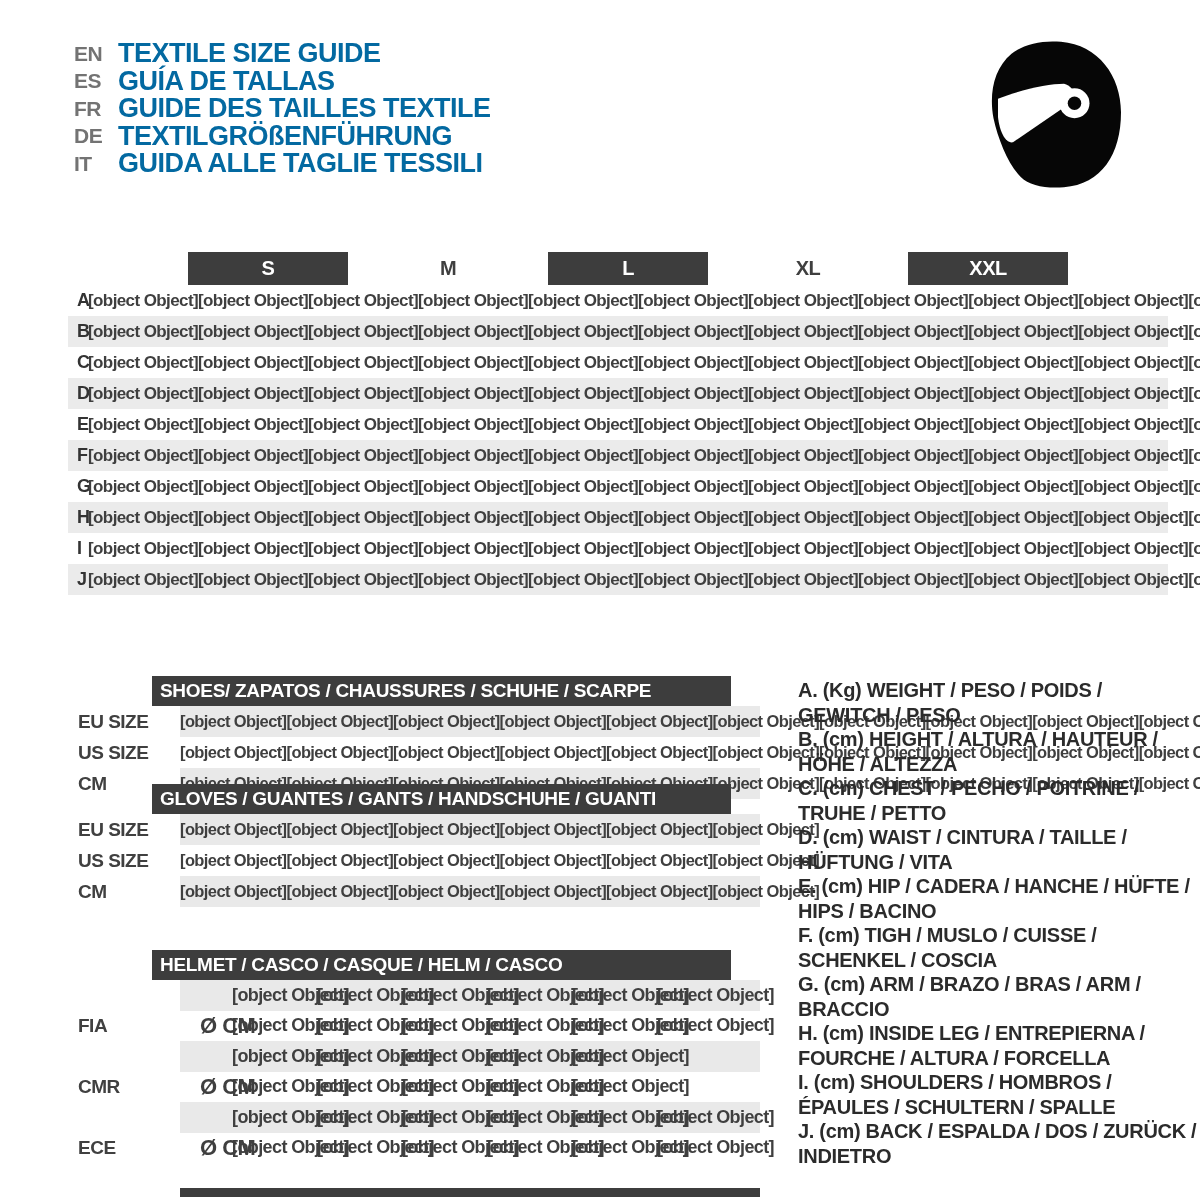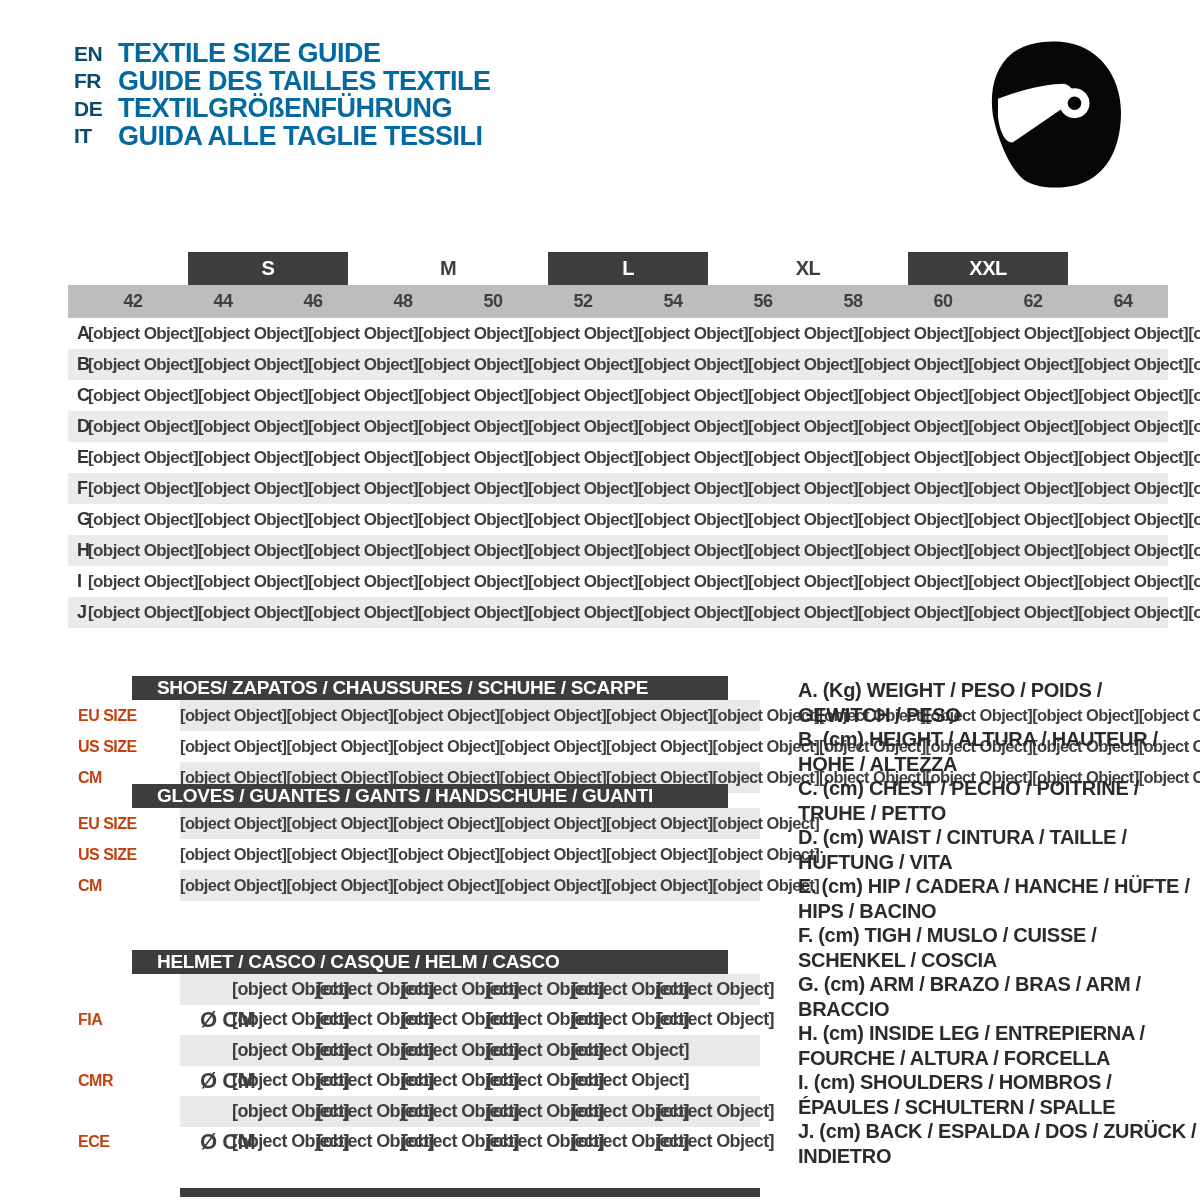--- a/index.html
+++ b/index.html
@@ -5,21 +5,21 @@
   html,body{margin:0;padding:0}
   body{
     width:1200px;height:1200px;background:#ffffff;position:relative;overflow:hidden;
     font-family:"Liberation Sans",sans-serif;font-weight:bold;color:#3f3f3f;
   }
   .abs{position:absolute}
 
   
   .lang-list{left:74px;top:40px}
   .lang-row{display:flex;height:27.5px;align-items:center}
-  .lang-code{width:44px;font-size:21px;color:#0c4a6e;letter-spacing:-0.5px}
+  .lang-code{width:44px;font-size:21px;color:#737373;letter-spacing:-0.5px}
   .lang-label{font-size:27px;color:#0369a1;letter-spacing:-0.5px;white-space:nowrap}
 
   
   .helmet-icon{left:980px;top:34px;width:150px;height:164px}
   .helmet-icon svg{width:100%;height:100%}
 
   
   .textile{left:68px;top:252px;width:1100px}
   .grid13{display:grid;grid-template-columns:20px repeat(12,1fr)}
   .band-row{height:33px}
@@ -30,24 +30,24 @@
   .num-row{height:33px;background:#bdbdbd}
   .num-cell{display:flex;align-items:center;justify-content:center;font-size:18px;letter-spacing:-0.5px}
   .t-row{height:31px}
   .t-rows > .t-row:nth-of-type(even){background:#ebebeb}
   .t-letter{display:flex;align-items:center;padding-left:9px;font-size:18px;color:#333333}
   .t-cells{display:contents}
   .t-cell{display:flex;align-items:center;justify-content:center;font-size:17px;letter-spacing:-0.6px;white-space:nowrap}
 
   
   .section{left:68px;width:700px}
-  .sec-title{margin-left:64px;width:571px;height:24px;background:#3d3d3d;color:#ffffff;
-    display:flex;align-items:center;padding-left:25px;font-size:19px;letter-spacing:-0.3px;white-space:nowrap}
+  .sec-title{margin-left:84px;width:571px;height:30px;background:#3d3d3d;color:#ffffff;
+    display:flex;align-items:center;padding-left:8px;font-size:19px;letter-spacing:-0.3px;white-space:nowrap}
   .sec-row{display:flex;height:31px}
-  .gutter-label{width:112px;display:flex;align-items:center;padding-left:10px;font-size:16px;color:#c2410c;box-sizing:border-box;letter-spacing:-0.5px}
+  .gutter-label{width:112px;display:flex;align-items:center;padding-left:10px;font-size:19px;color:#404040;box-sizing:border-box;letter-spacing:-0.5px}
   .cells{width:580px;display:grid}
   .shoes-cells{grid-template-columns:repeat(15,1fr)}
   .gloves-cells{grid-template-columns:repeat(6,1fr)}
   .sec-rows > .sec-row:nth-of-type(odd) .cells{background:#e9e9e9}
   .cell{display:flex;align-items:center;justify-content:center;font-size:16.5px;letter-spacing:-0.6px;white-space:nowrap}
 
   
   .h-row{display:flex;height:30.5px}
   .h-band{width:580px;display:flex}
   .h-row.sizes .h-band{background:#e9e9e9}
@@ -65,20 +65,24 @@
 </head>
 <body>
 
 <div class="abs lang-list">
 
     <div class="lang-row">
       <span class="lang-code">EN</span>
       <span class="lang-label">TEXTILE SIZE GUIDE</span>
     </div>
 
+    <div class="lang-row">
+      <span class="lang-code">ES</span>
+      <span class="lang-label">GUÍA DE TALLAS</span>
+    </div>
 
     <div class="lang-row">
       <span class="lang-code">FR</span>
       <span class="lang-label">GUIDE DES TAILLES TEXTILE</span>
     </div>
 
     <div class="lang-row">
       <span class="lang-code">DE</span>
       <span class="lang-label">TEXTILGRÖßENFÜHRUNG</span>
     </div>
@@ -108,47 +112,20 @@
       <div class="band plain">M</div>
 
       <div class="band boxed">L</div>
 
       <div class="band plain">XL</div>
 
       <div class="band boxed">XXL</div>
 
       <div class="band empty last"></div>
     </div>
-  <div class="num-row grid13">
-    <div></div>
-
-      <div class="num-cell">42</div>
-
-      <div class="num-cell">44</div>
-
-      <div class="num-cell">46</div>
-
-      <div class="num-cell">48</div>
-
-      <div class="num-cell">50</div>
-
-      <div class="num-cell">52</div>
-
-      <div class="num-cell">54</div>
-
-      <div class="num-cell">56</div>
-
-      <div class="num-cell">58</div>
-
-      <div class="num-cell">60</div>
-
-      <div class="num-cell">62</div>
-
-      <div class="num-cell">64</div>
-    </div>
   <div class="t-rows">
 
       <div class="t-row grid13">
         <div class="t-letter">A</div>
         <div class="t-cells">
           
         
             <div class="t-cell">[object Object]</div>
           
             <div class="t-cell">[object Object]</div>

